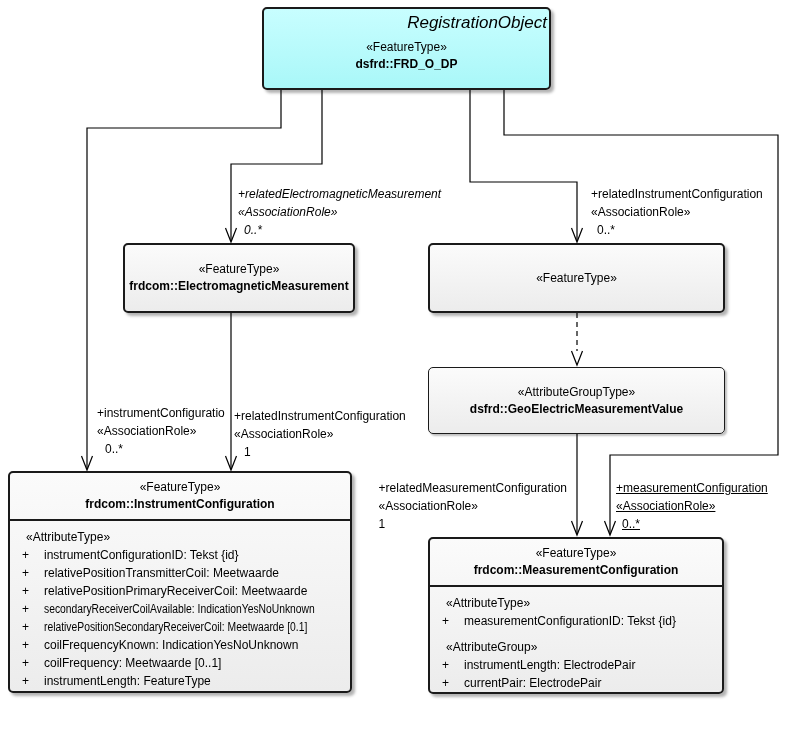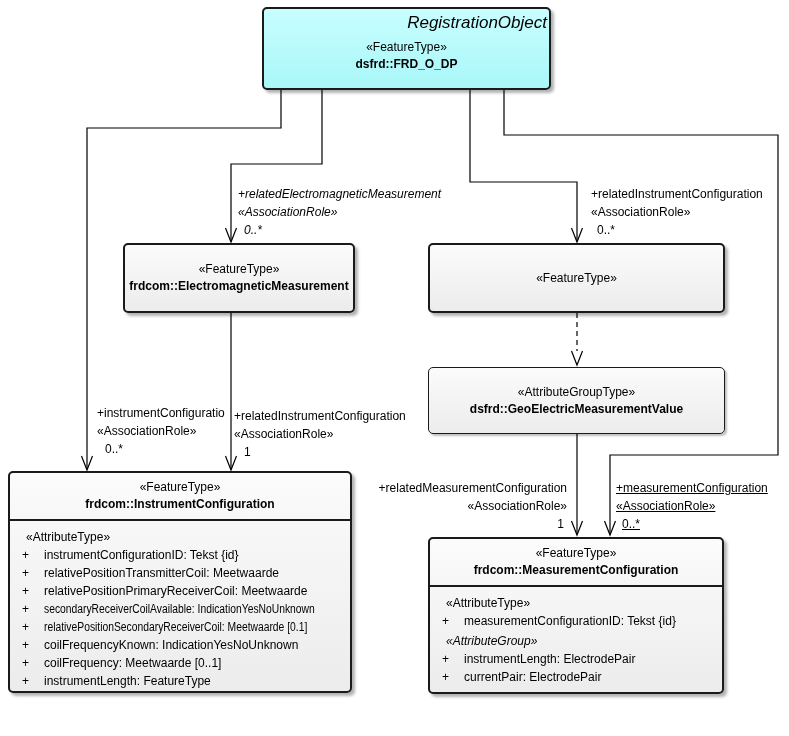--- a/index.html
+++ b/index.html
@@ -25,25 +25,25 @@
   .tag{
     position:absolute;top:4px;right:2px;font-size:17px;font-style:italic;
   }
   .head-sect{border-bottom:2px solid #1a1a1a;}
   .body-sect{padding:7px 20px 4px 4px;font-size:12px;}
   .sect-hdr{padding-left:12px;line-height:18px;white-space:nowrap;}
   .attr-row{display:flex;line-height:18px;white-space:nowrap;}
   .attr-row .vis{width:22px;padding-left:8px;flex:0 0 auto;}
   .attr-row .atext{flex:1 1 auto;}
   .squeeze .atext{display:inline-block;transform:scaleX(0.86);transform-origin:0 50%;}
-  .gap-top{margin-top:2px;font-style:italic;}
+  .gap-top{margin-top:8px;}
   
   .rolelabel{position:absolute;font-size:12px;line-height:18px;white-space:nowrap;}
   .rolelabel .mult{display:block;}
-  .r-align{text-align:right;}
+  .r-align{}
   
   #wires{position:absolute;left:0;top:0;pointer-events:none;}
   .wire{fill:none;stroke:#000;stroke-width:1.2px;}
   .wire.dashed{stroke-dasharray:5 4;}
   .ahead{fill:none;stroke:#000;stroke-width:1.2px;}
 </style>
 </head>
 <body>
 
 <div id="canvas">

